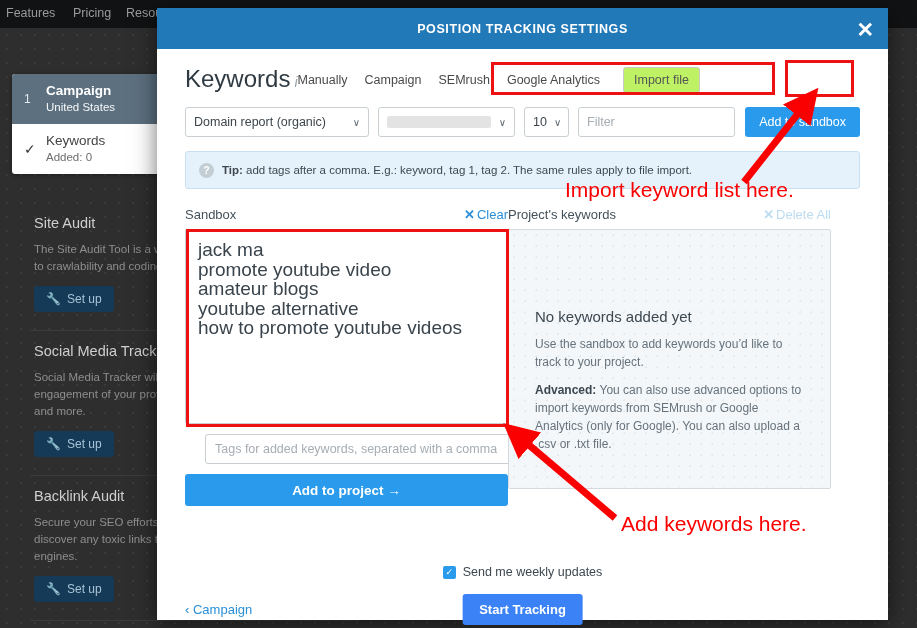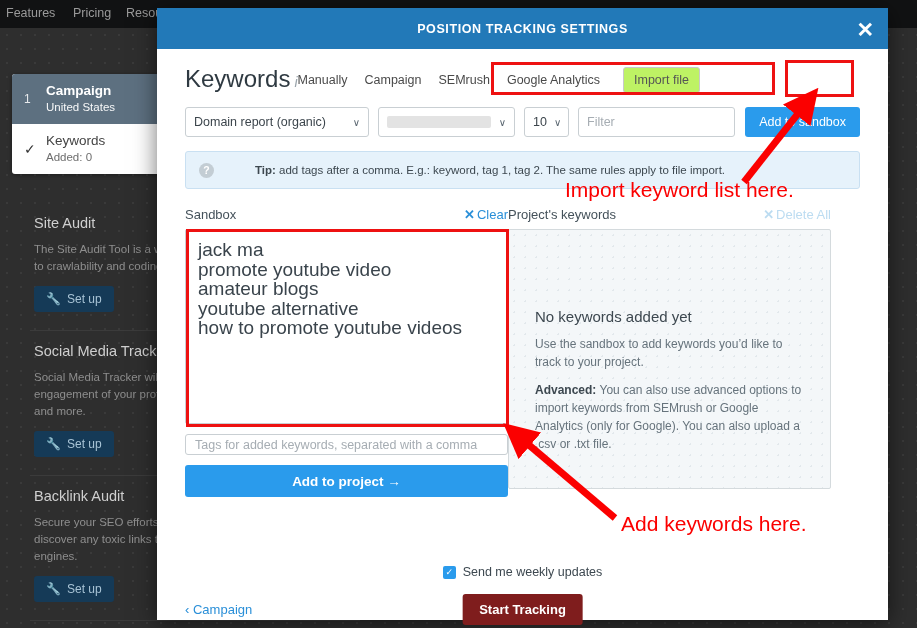--- a/index.html
+++ b/index.html
@@ -116,21 +116,21 @@
   #tip-bar {
     margin-top:14px; background:#e6f2fb; border:1px solid #c9e0f2;
     border-radius:3px; height:38px; display:flex; align-items:center;
     padding:0 13px; gap:8px;
   }
   #tip-icon {
     width:15px; height:15px; border-radius:50%; background:#c3cdd4; color:#fff;
     font-size:10.5px; display:flex; align-items:center; justify-content:center;
     flex:0 0 auto; font-weight:bold;
   }
-  #tip-text { font-size:11.5px; color:#3d4850;margin-left:33px; }
+  #tip-text { font-size:11.5px; color:#3d4850; }
   #tip-text b { font-weight:bold; }
 
   
   #cols { display:flex; margin-top:18px; }
   .col { width:323px; }
   .col-head {
     display:flex; align-items:center; justify-content:space-between;
     margin-bottom:7px;
   }
   .col-head-title { font-size:13px; color:#44515a; }
@@ -138,24 +138,25 @@
   .col-head-action.disabled { color:#bcdcf1; cursor:default; }
   .col-head-action .x { font-weight:bold; margin-right:2px; }
 
   #sandbox-box {
     height:195px; border:1px solid #c9cfd3; border-radius:2px;
     padding:10px 12px; overflow:hidden; background:#fff;
   }
   .kw-line { font-size:19px; color:#3a444c; line-height:19.5px; }
 
   #tags-input {
-    margin-top:10px; width:100%; height:21px;
+    margin-top:10px; width:100%; height:30px;
     border:1px solid #c9cfd3; border-radius:3px; font-size:12.5px;
     padding:0 9px; color:#3c454c; outline:none;
     font-family:"Liberation Sans", sans-serif;
+    margin-left:20px;
   }
   #tags-input::placeholder { color:#a6adb3; }
 
   #add-project-btn {
     margin-top:10px; width:100%; height:32px; background:#2a9bec; color:#fff;
     border:none; border-radius:3px; font-size:13.5px; font-weight:bold;
     cursor:pointer; font-family:"Liberation Sans", sans-serif;
   }
 
   #project-box {
@@ -181,21 +182,21 @@
   }
   #weekly-label { font-size:12.5px; color:#3d4850; }
 
   #footer-row {
     position:absolute; left:28px; right:28px; top:553px;
     display:flex; align-items:center;
   }
   #back-campaign { font-size:13px; color:#2a8fd8; cursor:pointer; }
   #start-tracking-btn {
     position:absolute; left:50%; transform:translateX(-50%);
-    background:#7f1d1d; color:#fff; border:none; border-radius:3px;
+    background:#3b82f6; color:#fff; border:none; border-radius:3px;
     font-size:13px; font-weight:bold; padding:8px 17px; cursor:pointer;
     font-family:"Liberation Sans", sans-serif;
   }
 
   
   #anno { position:absolute; inset:0; pointer-events:none; }
   .red-box { position:absolute; border:3px solid #ee1111; }
   .anno-text {
     position:absolute; color:#fb0000; font-size:21px; white-space:nowrap;
     font-family:"Liberation Sans", sans-serif;

